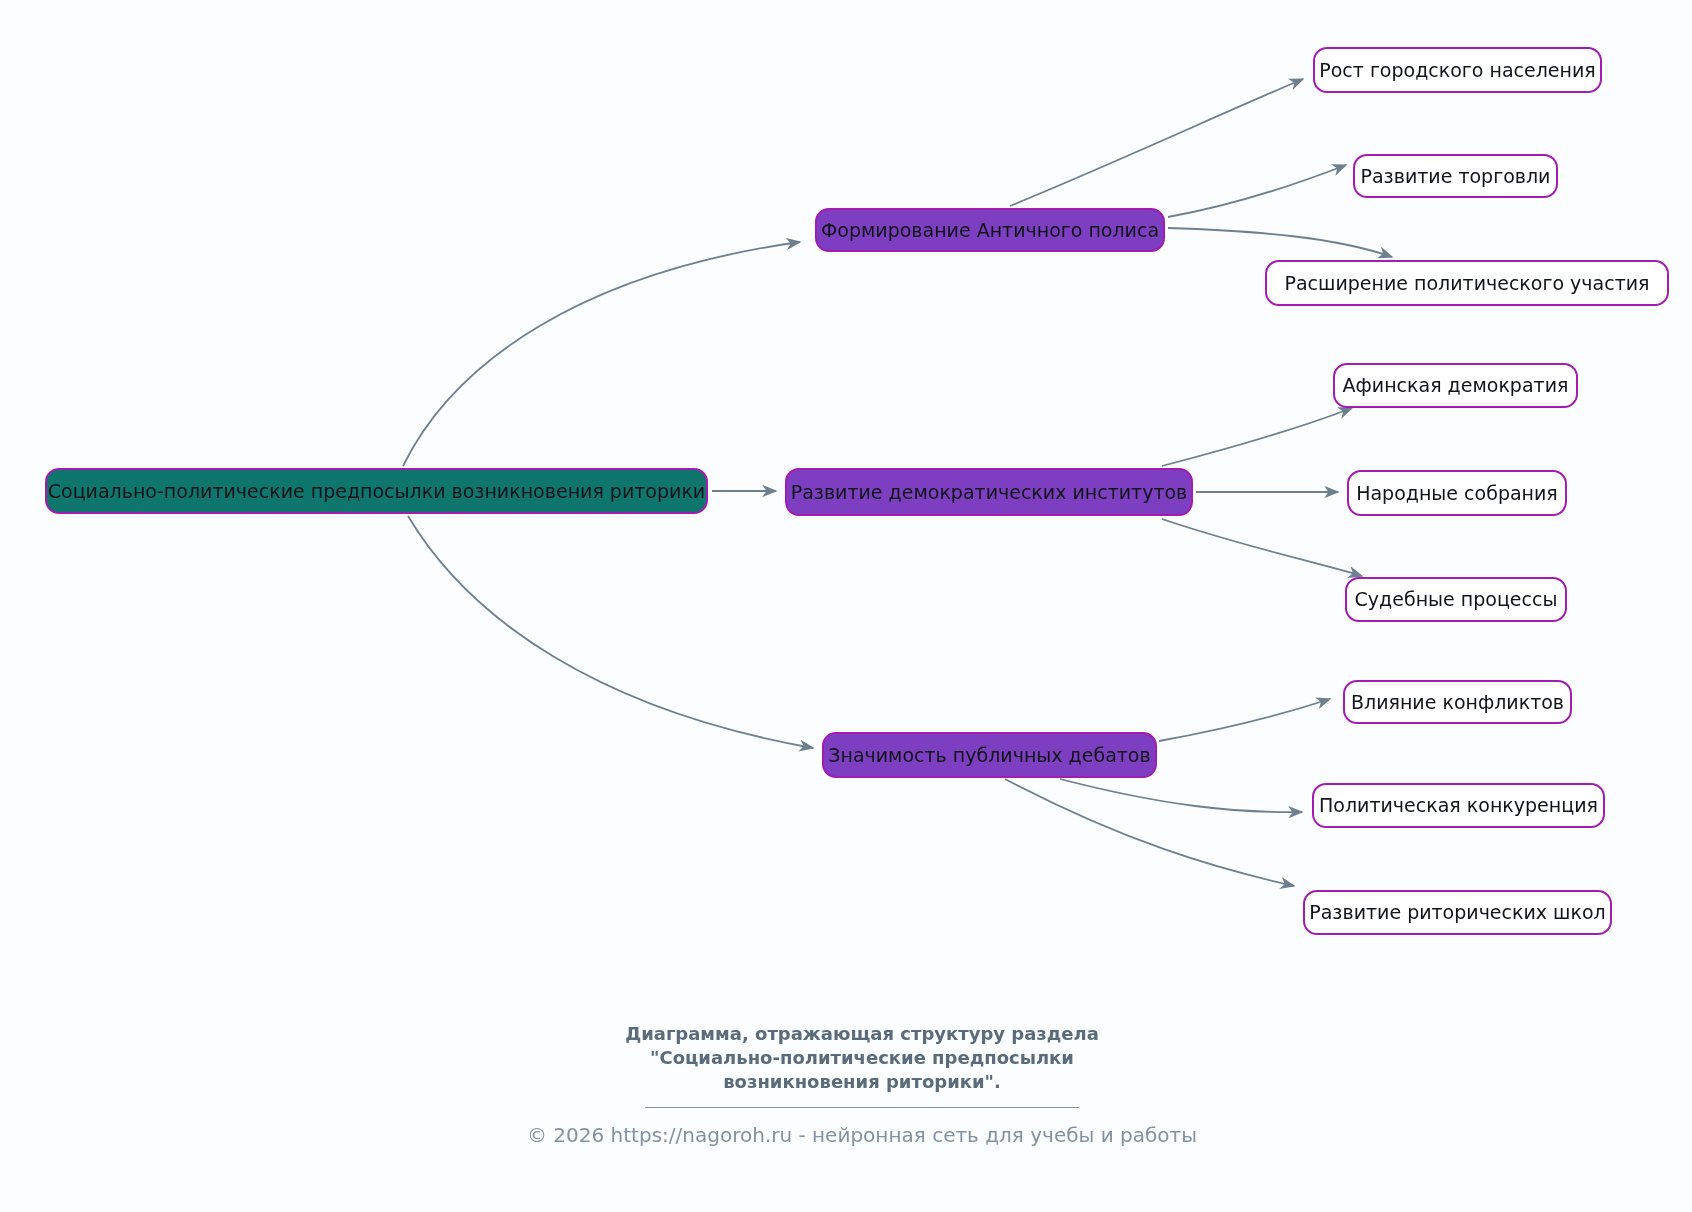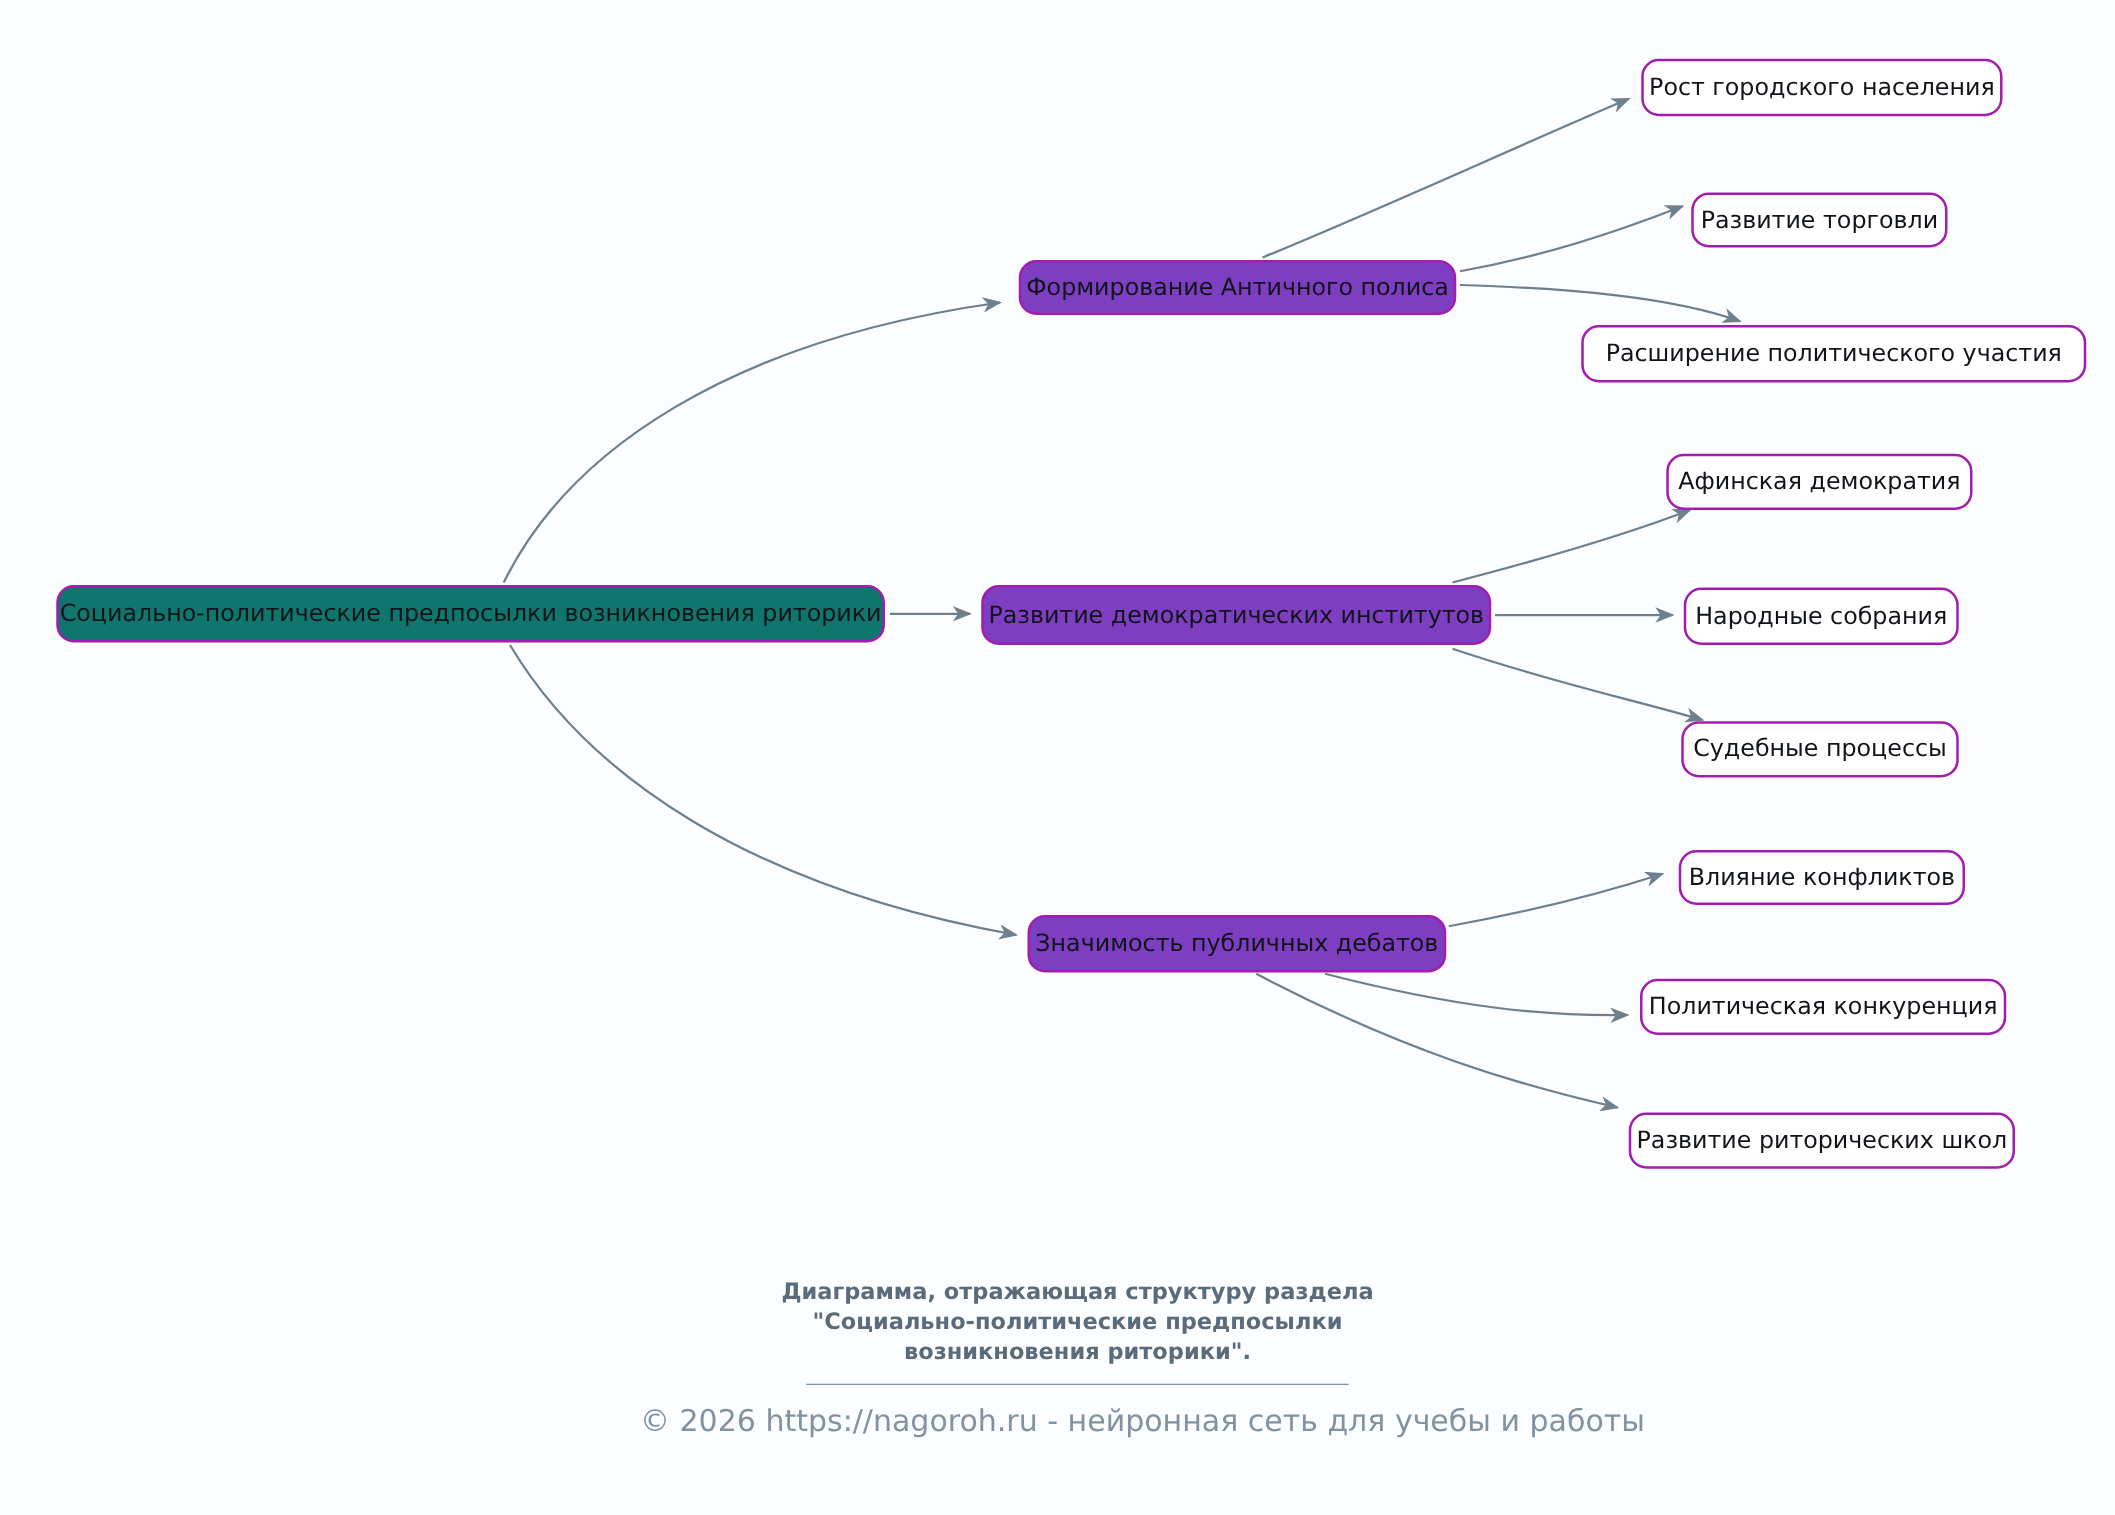--- a/index.html
+++ b/index.html
@@ -69,21 +69,21 @@
     text-align: center;
   }
   .footer-divider {
     width: 434px;
     margin: 14px auto 0 auto;
     border: none;
     border-top: 1px solid #7f93a2;
   }
   .footer-copyright {
     margin-top: 15px;
-    font-size: 24px;
+    font-size: 20px;
     color: #8292a1;
     white-space: nowrap;
   }
 </style>
 </head>
 <body>
 
 <div class="canvas">
 
   <svg class="edges" viewBox="0 0 1692 1212" xmlns="http://www.w3.org/2000/svg">

